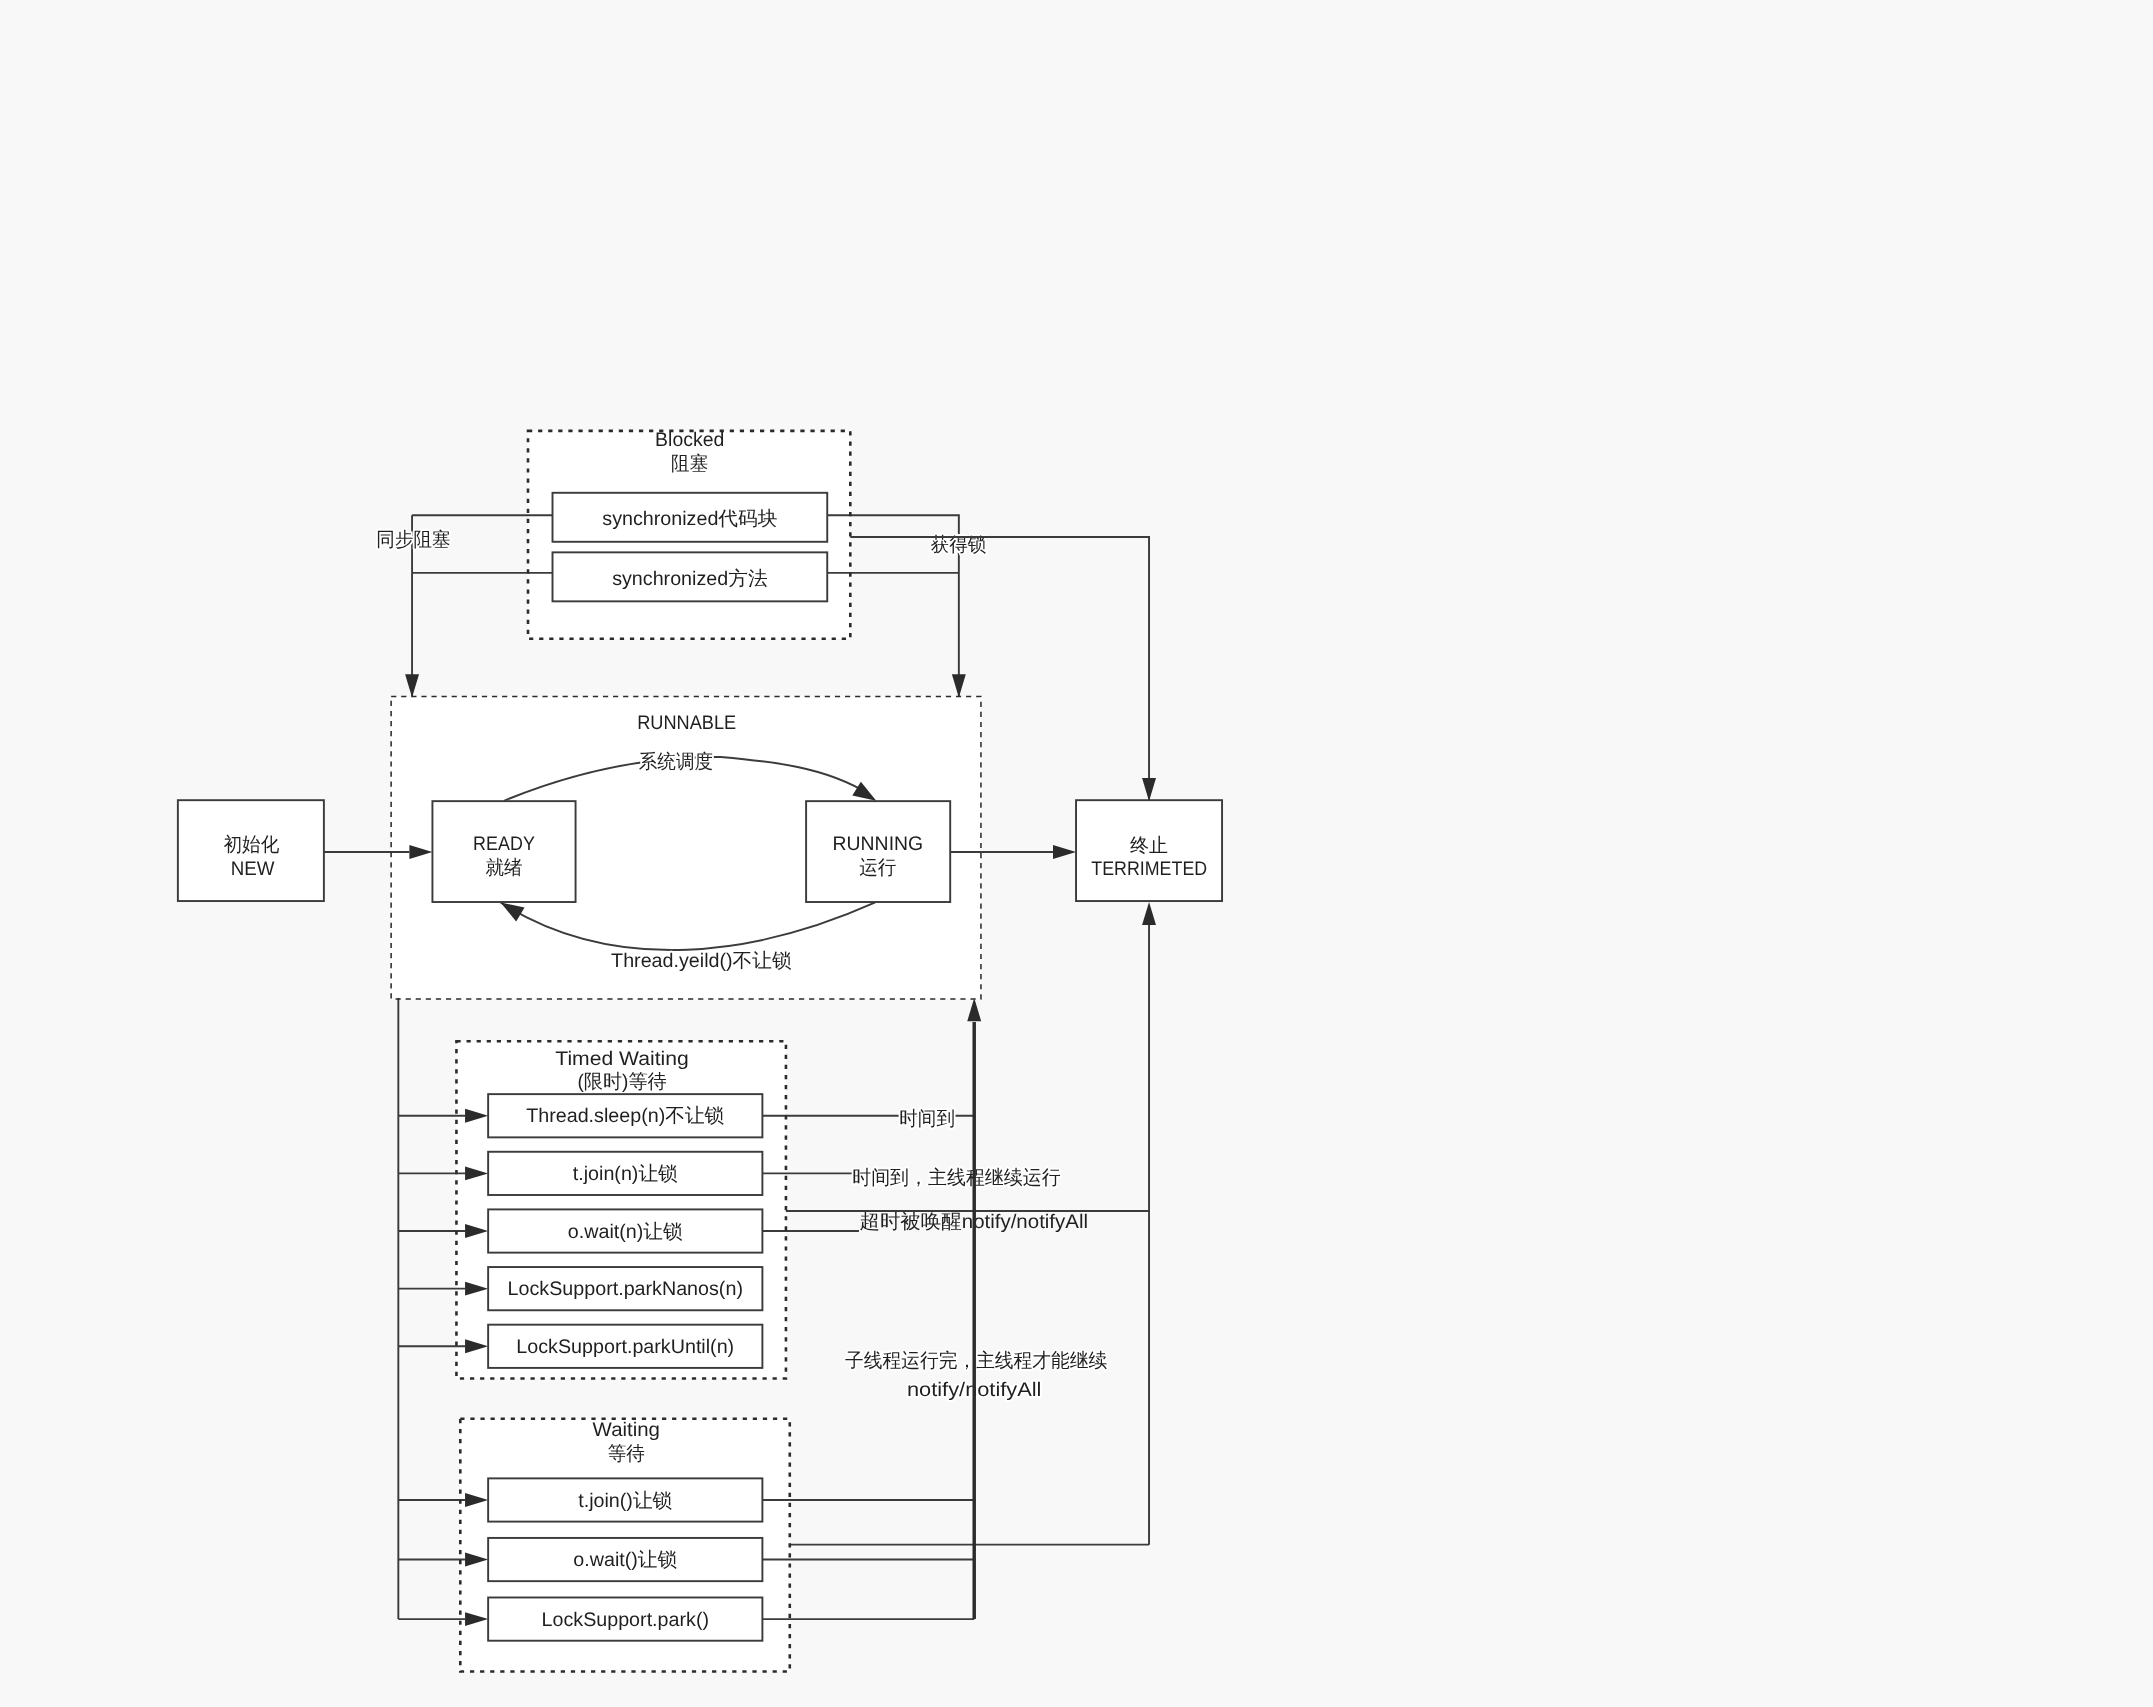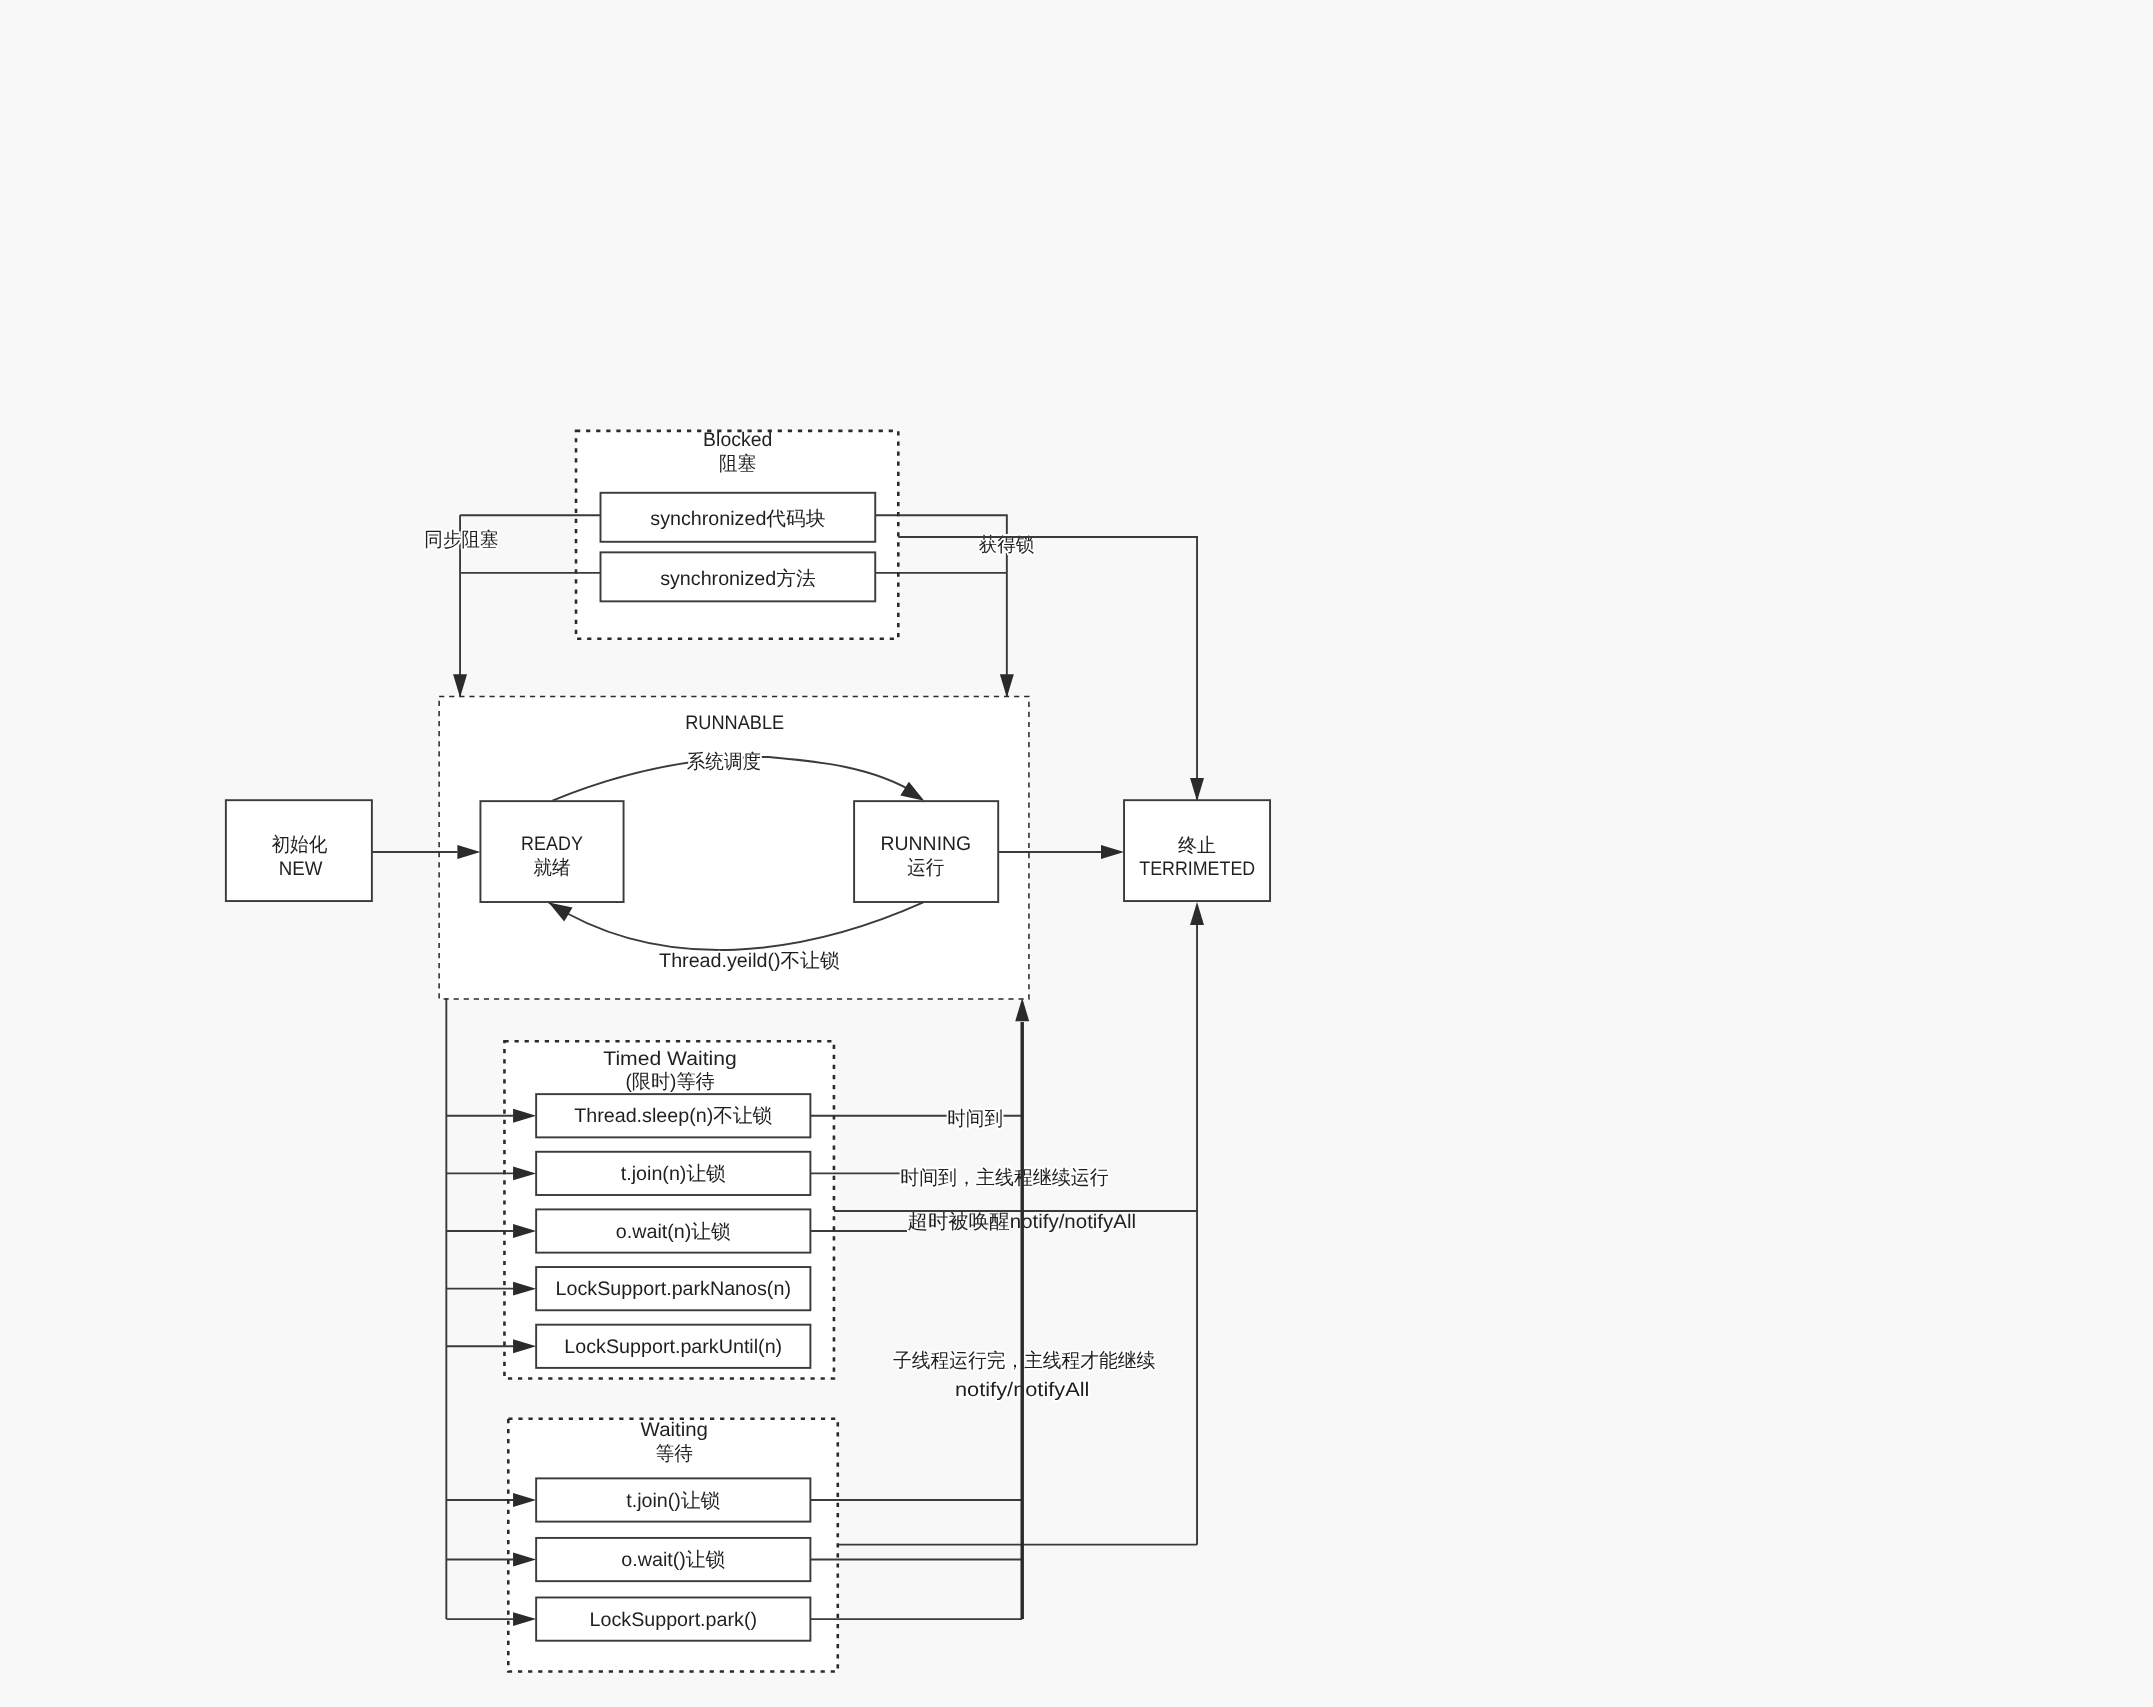--- a/index.html
+++ b/index.html
@@ -1,19 +1,19 @@
 <!DOCTYPE html>
 <html><head>
 <meta charset="utf-8">
 <title>Java Thread State Diagram</title>
 <style>
   html,body{margin:0;padding:0;background:#f8f8f8;-webkit-font-smoothing:antialiased;}
   body{width:2154px;height:1707px;overflow:hidden;
        font-family:"Liberation Sans","DejaVu Sans",sans-serif;}
-  #stage{position:relative;width:1768px;height:1707px;margin-left:48px;}
+  #stage{position:relative;width:1768px;height:1707px;}
   svg#diagram{position:absolute;left:0;top:0;width:2154px;height:1707px;display:block;
               shape-rendering:geometricPrecision;}
   .solid{fill:none;stroke:#3b3b3b;stroke-width:2.0;stroke-linecap:butt;stroke-linejoin:miter;}
   .thick{fill:none;stroke:#2b2b2b;stroke-width:3.6;}
   .box{fill:#ffffff;stroke:#3b3b3b;stroke-width:2.0;}
   .dashgrp{fill:none;stroke:#2b2b2b;stroke-width:2.7;stroke-dasharray:4.4 6.1;}
   .dashgrp2{fill:none;stroke:#2b2b2b;stroke-width:1.6;stroke-dasharray:5.4 5.1;}
   .ahead{fill:#2b2b2b;stroke:none;}
   .gfill{fill:#ffffff;stroke:none;}
   .t{fill:#1f1f1f;font-family:"Liberation Sans","DejaVu Sans",sans-serif;text-anchor:middle;

